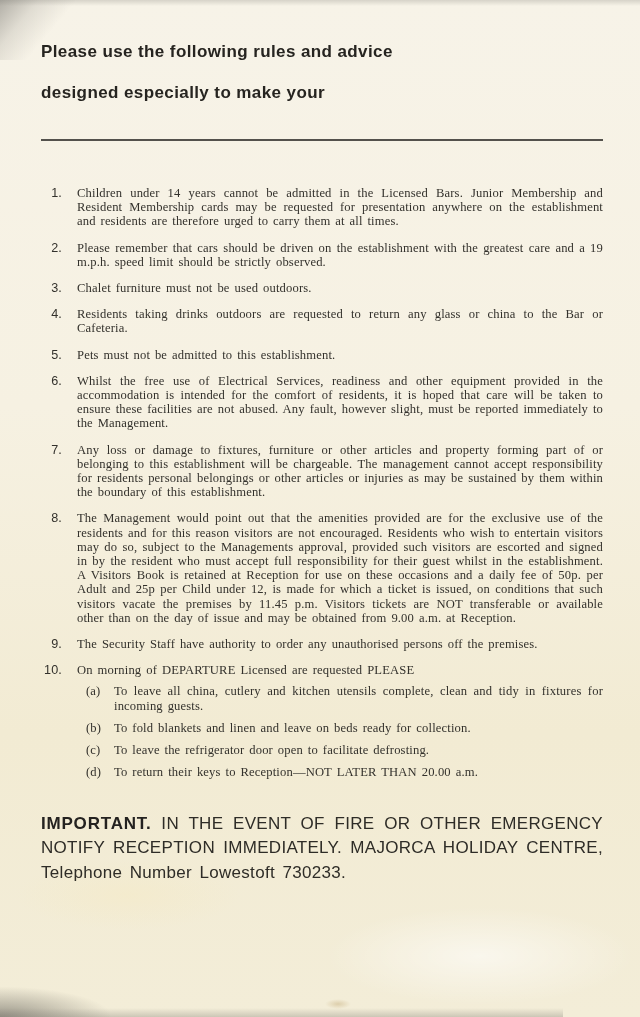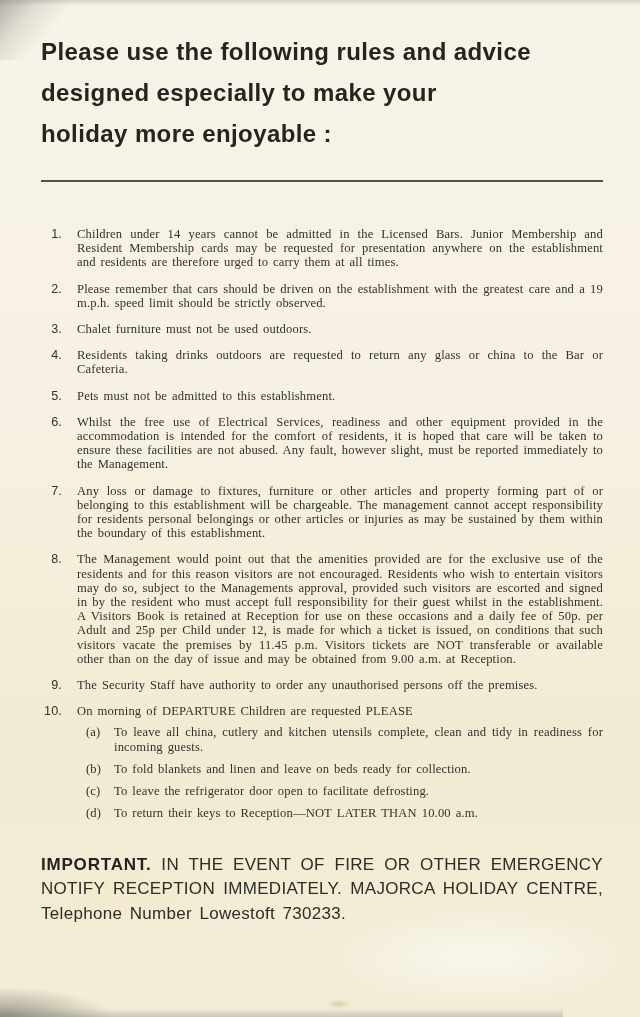--- a/index.html
+++ b/index.html
@@ -37,21 +37,21 @@
     position: absolute; bottom: 8px; left: 325px; width: 26px; height: 10px;
     background: radial-gradient(ellipse, rgba(180,150,90,0.35), rgba(180,150,90,0) 70%);
   }
 
   .content {
     position: absolute;
     left: 41px; right: 37px; top: 0;
   }
   .heading {
     margin-top: 31px;
-    font-size: 24px;
+    font-size: 17px;
     font-weight: bold;
     line-height: 41px;
     letter-spacing: 0.4px;
     color: #262420;
   }
   .heading span { display: block; }
   .divider {
     margin-top: 26px;
     border: none;
     border-top: 2px solid #53514c;
@@ -90,21 +90,20 @@
 
 <div class="page">
   <div class="shadow-tl"></div>
   <div class="shadow-top"></div>
 
   <div class="content">
 
     <div class="heading">
       <span>Please use the following rules and advice</span>
       <span>designed especially to make your</span>
-      <span>holiday more enjoyable :</span>
     </div>
 
     <hr class="divider">
 
     <div class="rules">
 
       <div class="rule">
         <div class="rule-num">1.</div>
         <div class="rule-body">Children under 14 years cannot be admitted in the Licensed Bars. Junior Membership and Resident Membership cards may be requested for presentation anywhere on the establishment and residents are therefore urged to carry them at all times.</div>
       </div>
@@ -145,37 +144,37 @@
       </div>
 
       <div class="rule">
         <div class="rule-num">9.</div>
         <div class="rule-body">The Security Staff have authority to order any unauthorised persons off the premises.</div>
       </div>
 
       <div class="rule">
         <div class="rule-num">10.</div>
         <div class="rule-body">
-          <span>On morning of DEPARTURE Children are requested PLEASE</span>
+          <span>On morning of DEPARTURE Licensed are requested PLEASE</span>
           <div class="subrules">
             <div class="sub">
               <div class="sub-label">(a)</div>
-              <div class="sub-text">To leave all china, cutlery and kitchen utensils complete, clean and tidy in readiness for incoming guests.</div>
+              <div class="sub-text">To leave all china, cutlery and kitchen utensils complete, clean and tidy in fixtures for incoming guests.</div>
             </div>
             <div class="sub">
               <div class="sub-label">(b)</div>
               <div class="sub-text">To fold blankets and linen and leave on beds ready for collection.</div>
             </div>
             <div class="sub">
               <div class="sub-label">(c)</div>
               <div class="sub-text">To leave the refrigerator door open to facilitate defrosting.</div>
             </div>
             <div class="sub">
               <div class="sub-label">(d)</div>
-              <div class="sub-text">To return their keys to Reception—NOT LATER THAN 10.00 a.m.</div>
+              <div class="sub-text">To return their keys to Reception—NOT LATER THAN 20.00 a.m.</div>
             </div>
           </div>
         </div>
       </div>
 
     </div>
 
     <div class="important">
       <b>IMPORTANT.</b>
       <span>IN THE EVENT OF FIRE OR OTHER EMERGENCY NOTIFY RECEPTION IMMEDIATELY. MAJORCA HOLIDAY CENTRE, Telephone Number Lowestoft 730233.</span>

